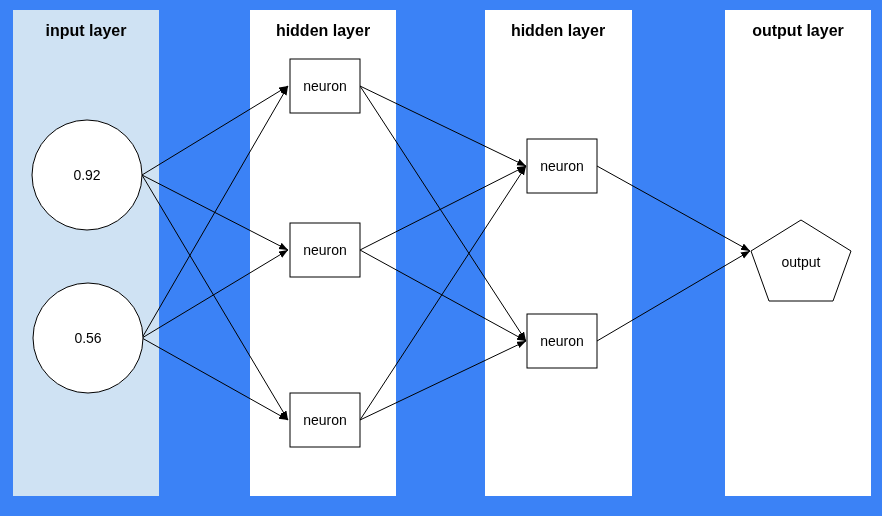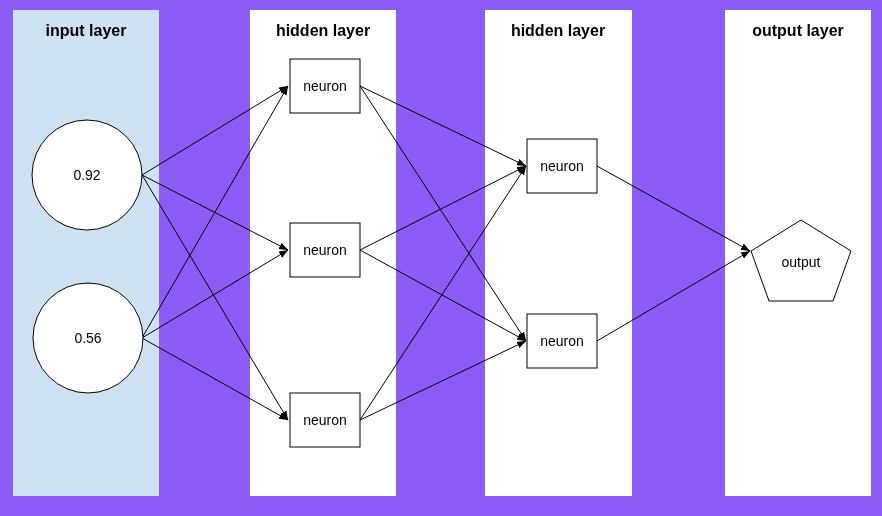--- a/index.html
+++ b/index.html
@@ -4,21 +4,21 @@
 <style>
   html, body {
     margin: 0;
     padding: 0;
     background: #000;
   }
   .canvas {
     position: relative;
     width: 882px;
     height: 516px;
-    background: #8b5cf6;
+    background: #3b82f6;
     font-family: "Liberation Sans", sans-serif;
   }
   svg { display: block; }
   .layer-title {
     font-family: "Liberation Sans", sans-serif;
     font-size: 16px;
     font-weight: bold;
     fill: #000000;
     text-anchor: middle;
   }

